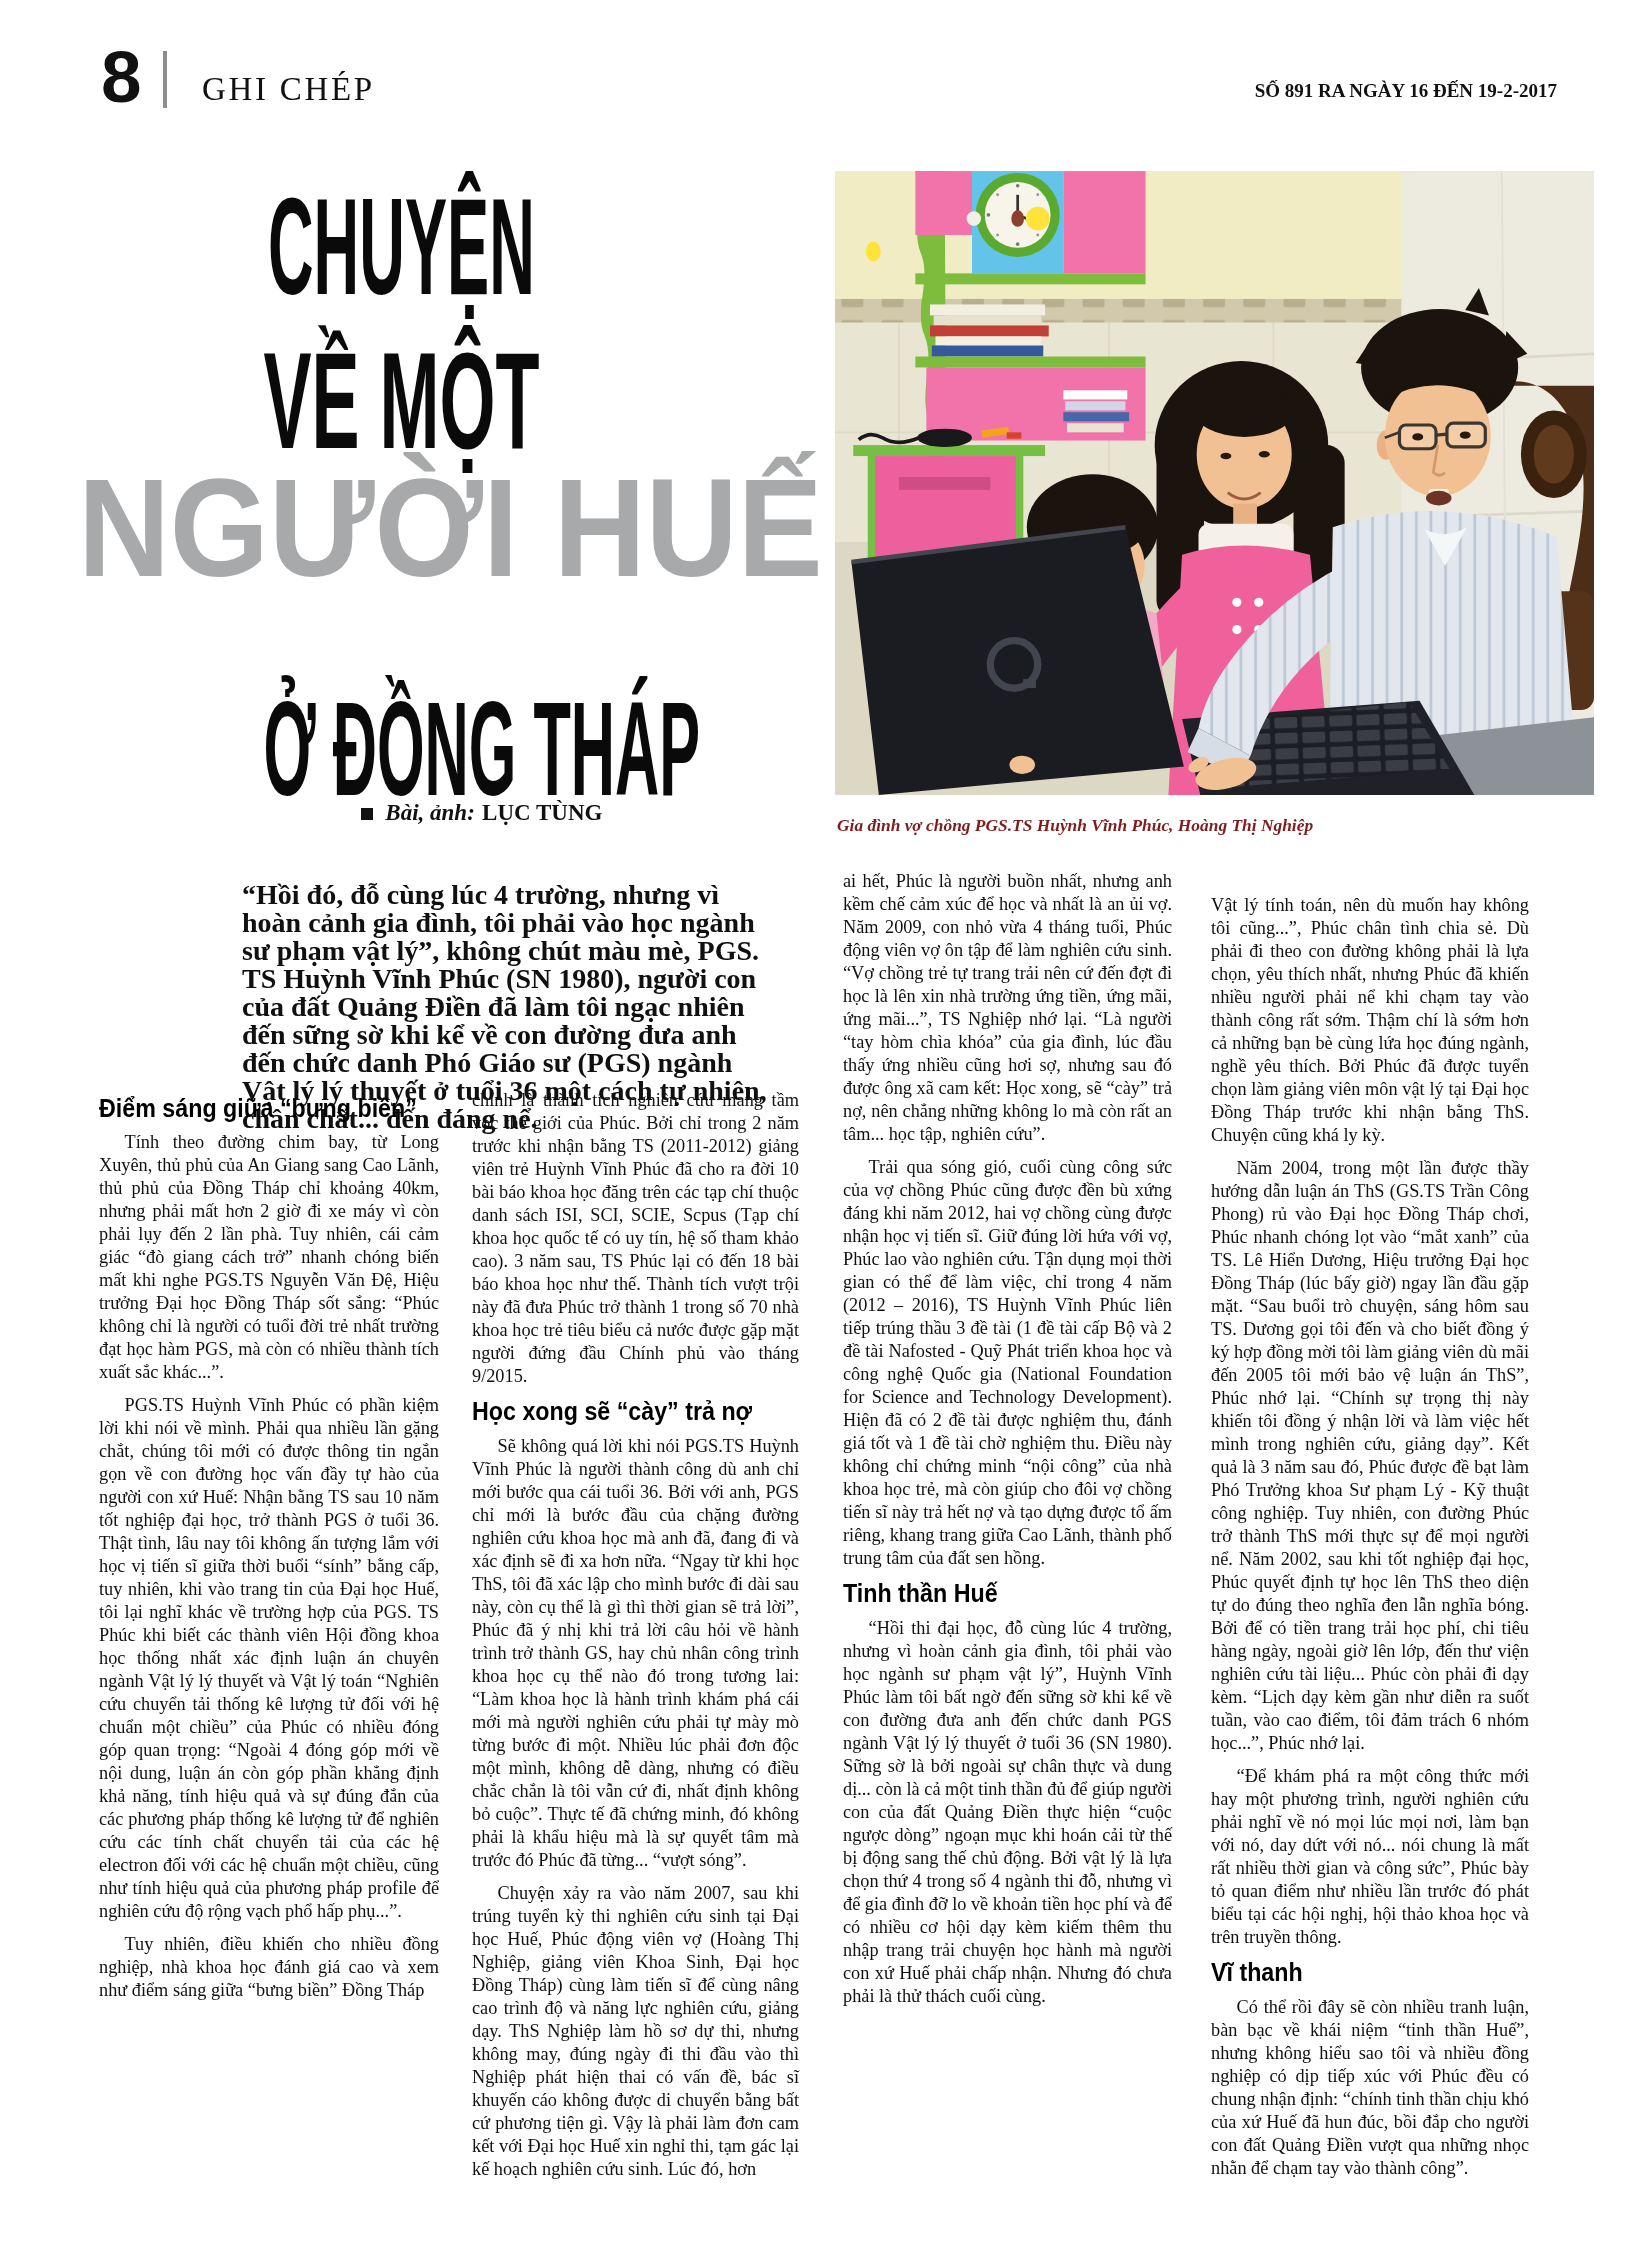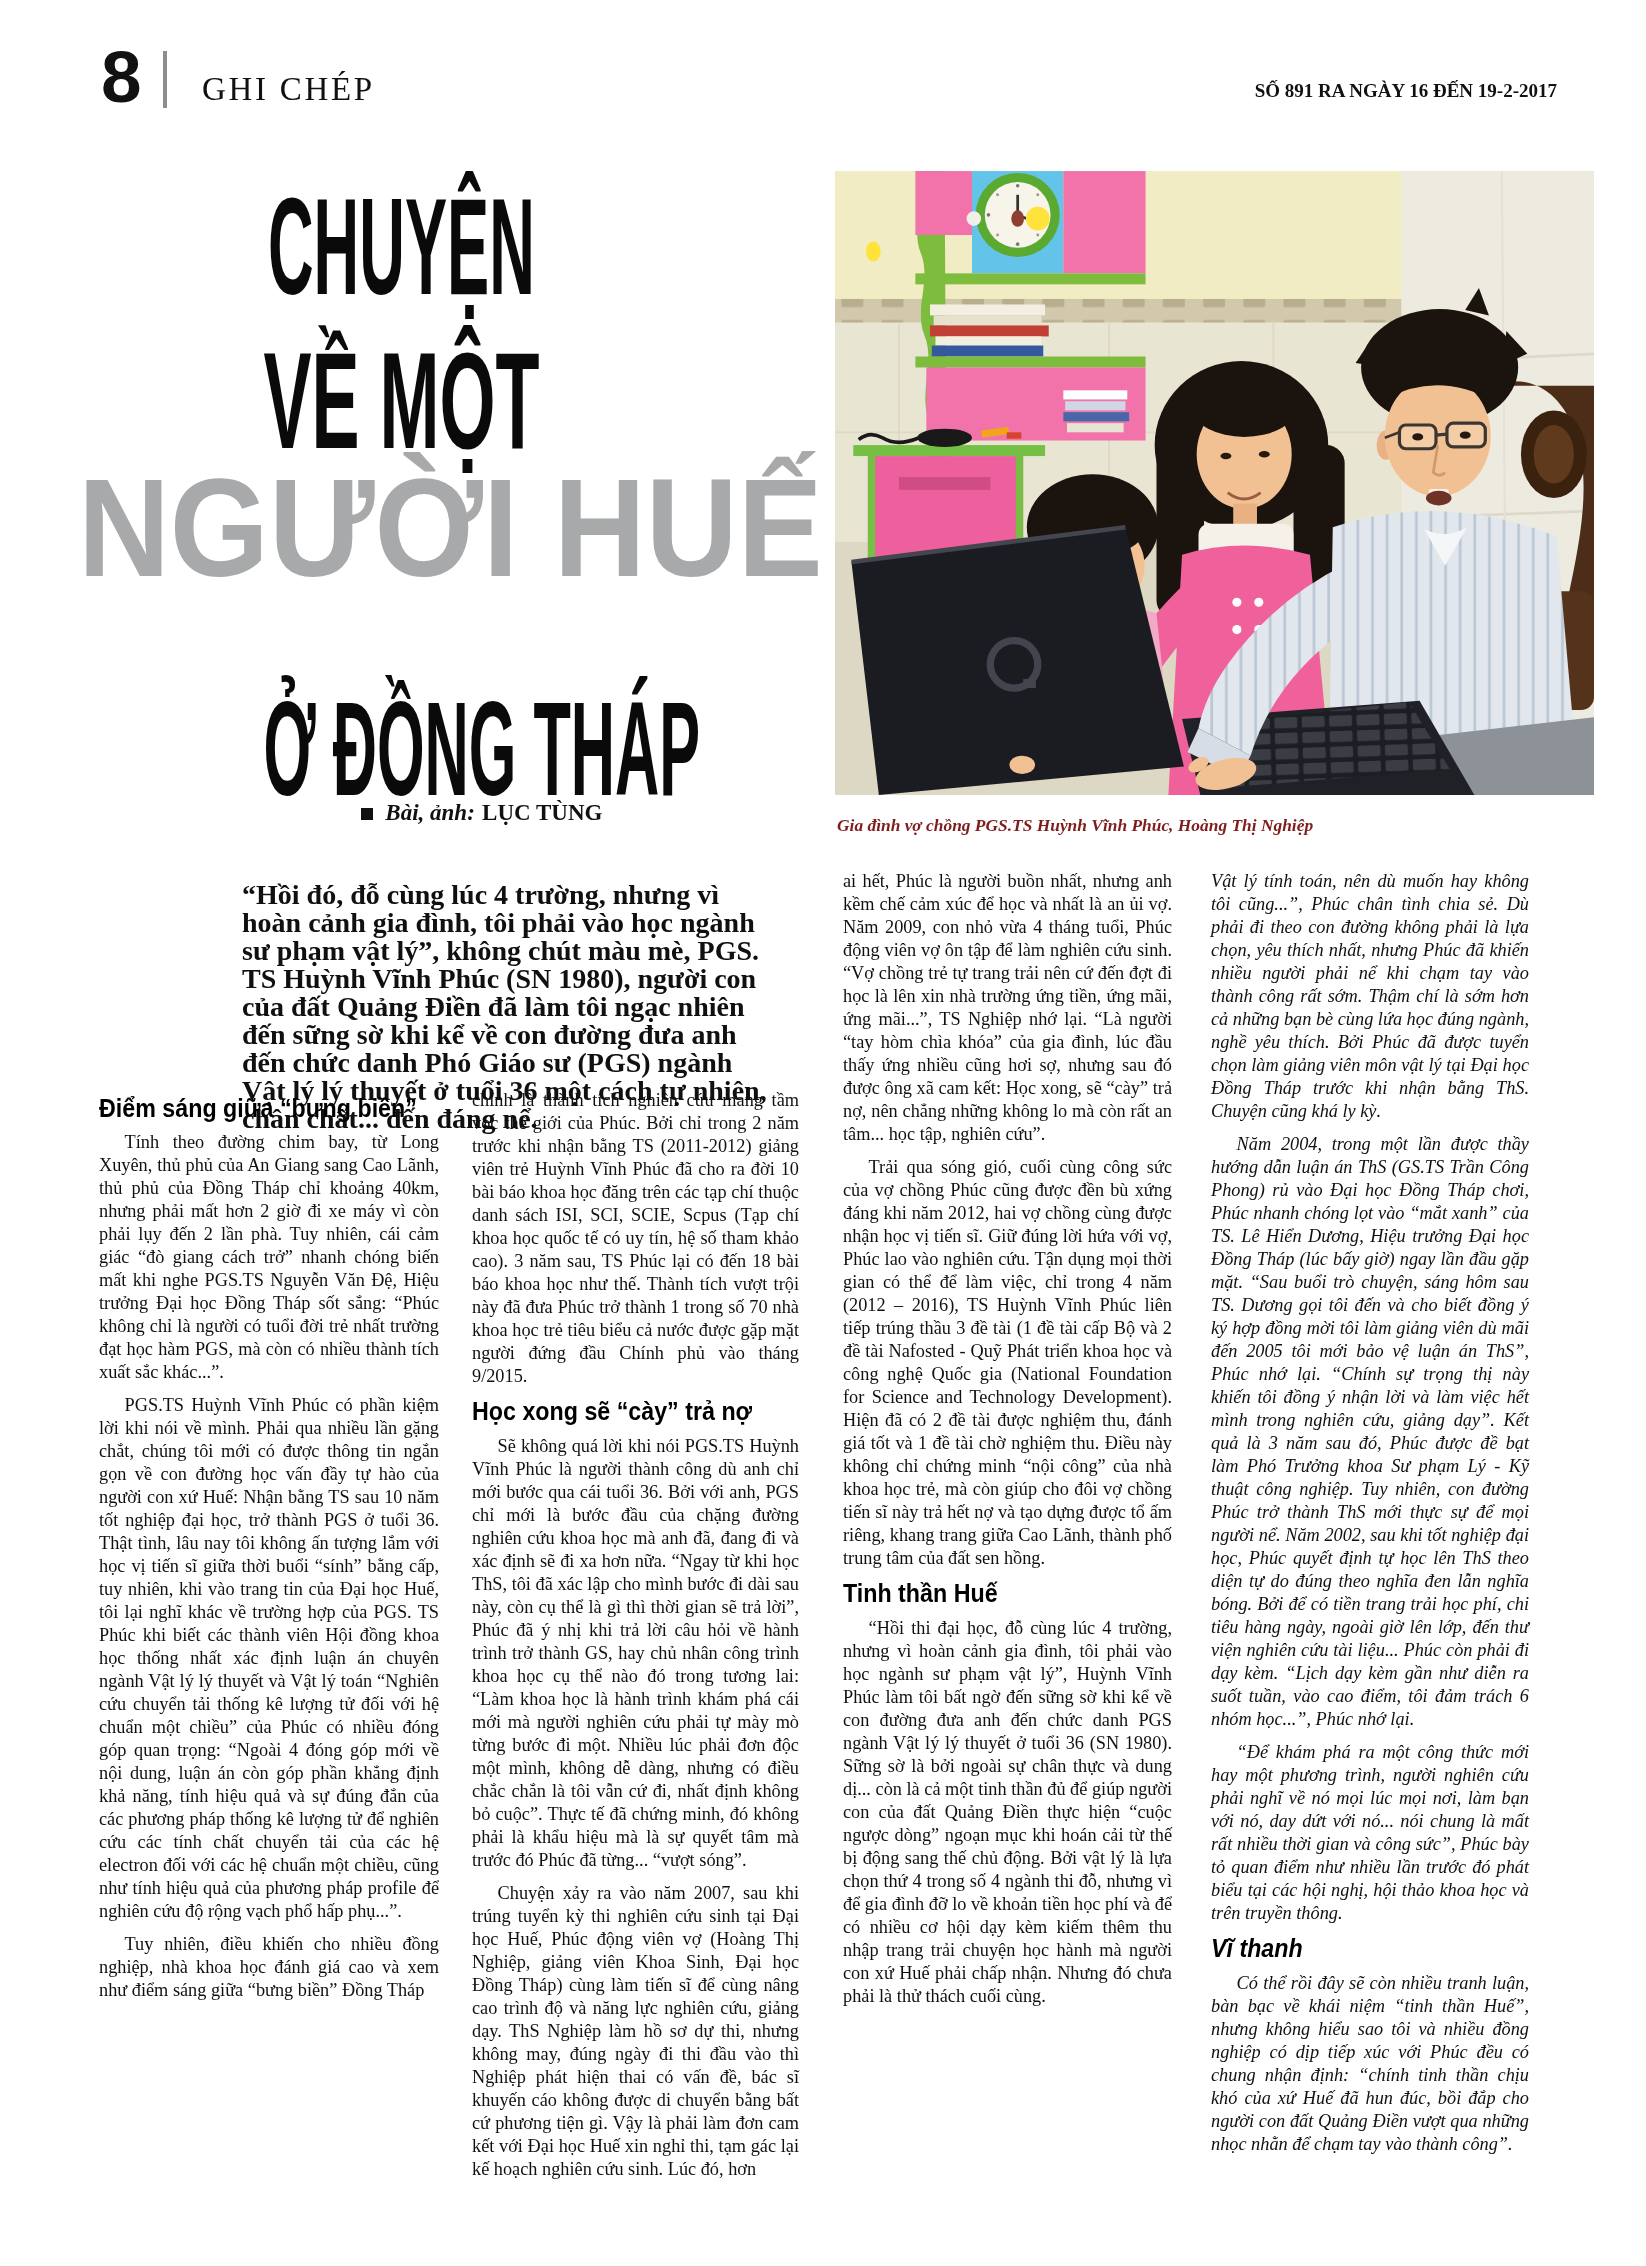--- a/index.html
+++ b/index.html
@@ -43,21 +43,21 @@
   
   .col{position:absolute;font-size:18.3px;line-height:23px;text-align:justify;color:#101010;}
   .col p{margin:0 0 10px 0;text-indent:25.6px;}
   .col p.no-indent{text-indent:0;}
   .col h3{font-family:"Liberation Sans",sans-serif;font-weight:bold;font-size:25px;
         line-height:27.4px;margin:5.5px 0 9.1px 0;color:#000;transform:scaleX(.93);
         transform-origin:0 50%;white-space:nowrap;}
   .col-1{left:99px;top:1089px;width:340px;}
   .col-2{left:472px;top:1089px;width:327px;}
   .col-3{left:843px;top:870px;width:329px;}
-  .col-4{left:1211px;top:870px;width:318px;font-style:italic;}
+  .col-4{left:1211px;top:894px;width:318px;}
 </style>
 </head>
 <body>
 
 <div class="page">
 
   <div class="page-number">8</div>
   <div class="masthead-divider"></div>
   <div class="section-label">GHI CHÉP</div>
   <div class="issue-line">SỐ 891 RA NGÀY 16 ĐẾN 19-2-2017</div>

